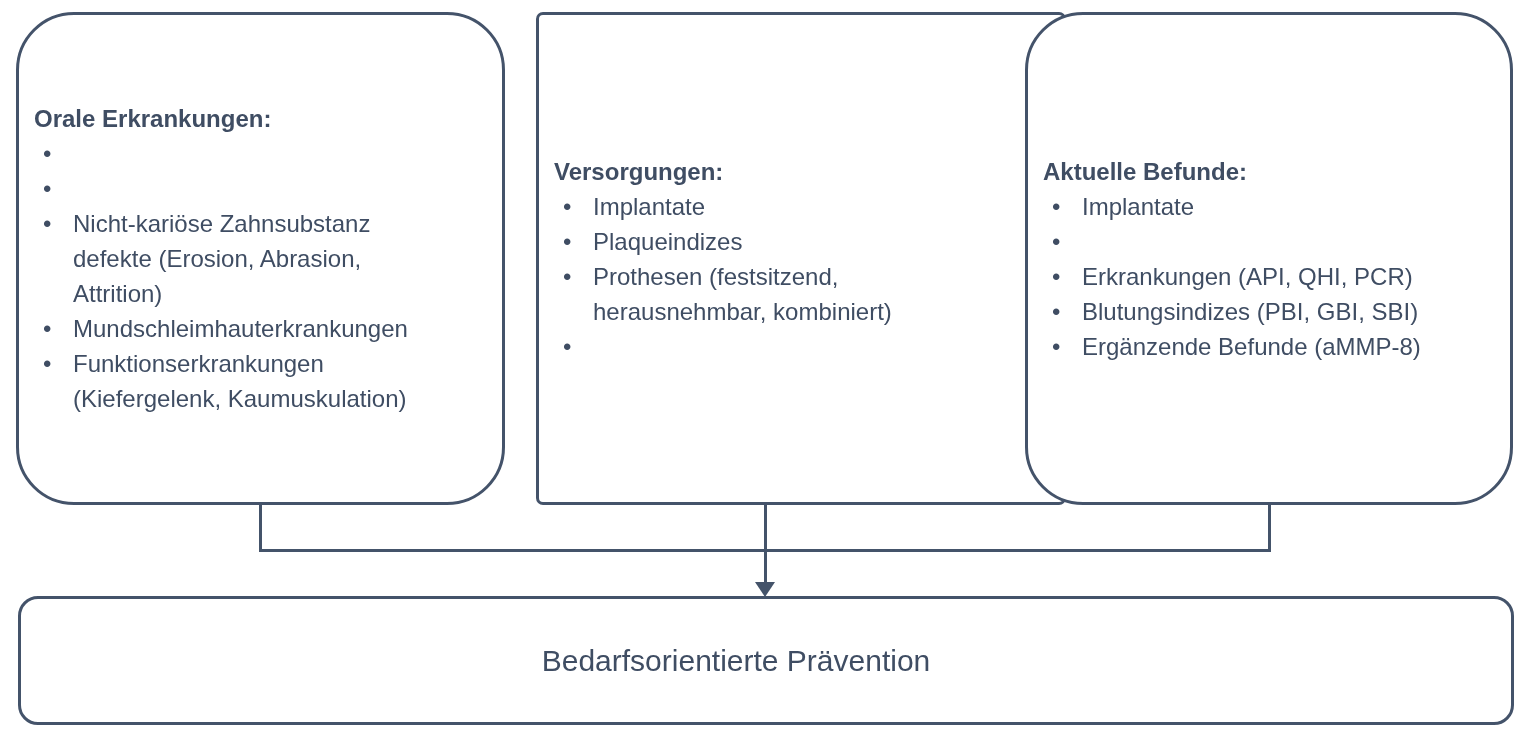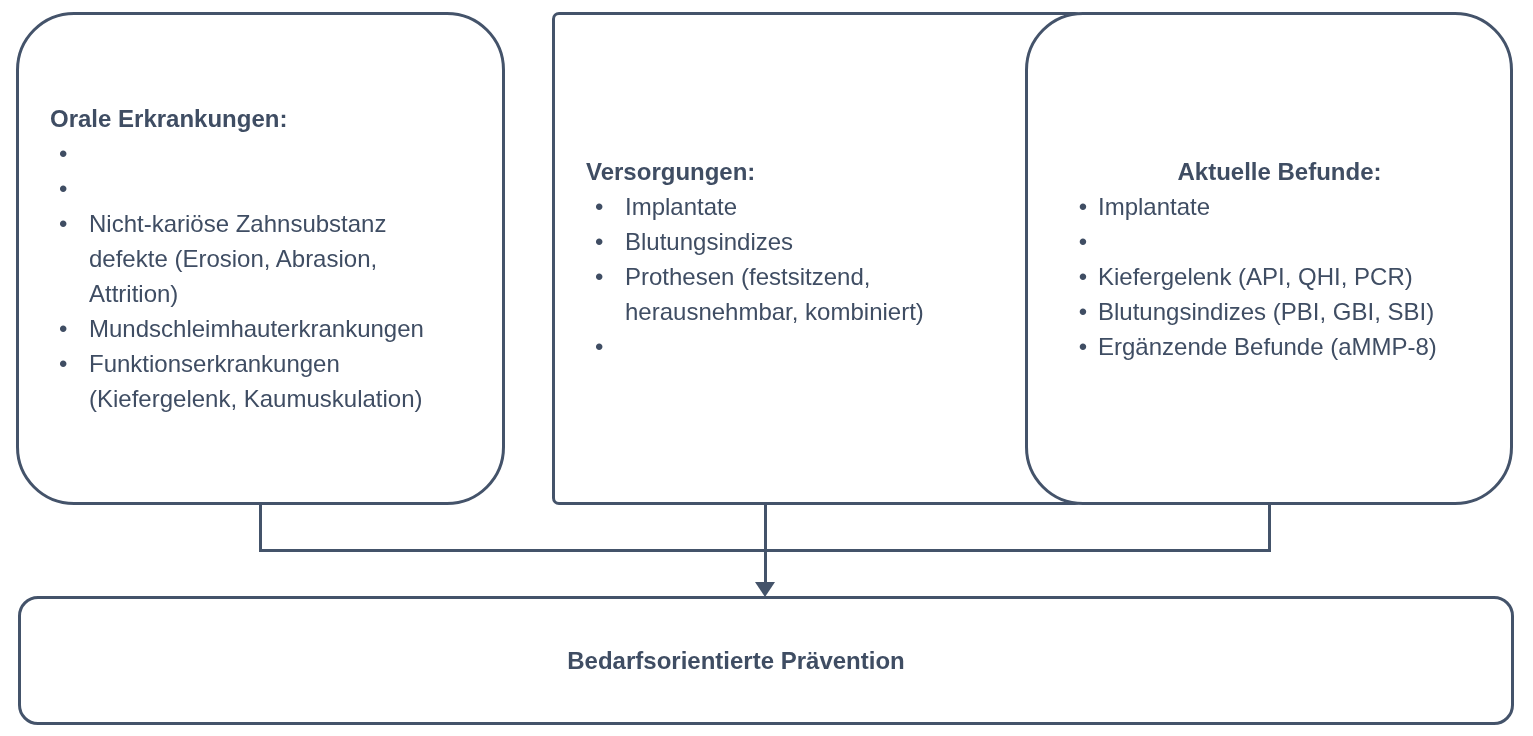--- a/index.html
+++ b/index.html
@@ -20,25 +20,25 @@
     height: 493px;
     background: #ffffff;
     border: 3px solid #44536a;
     border-radius: 58px;
     box-sizing: border-box;
     display: flex;
     flex-direction: column;
     justify-content: center;
   }
   .box-1 { left: 16px;   width: 489px; }
-  .box-2 { left: 552px;  width: 530px; border-radius: 7px; }
-  .box-3 { left: 1025px; width: 488px; text-align: center; }
+  .box-2 { left: 536px;  width: 530px; border-radius: 7px; }
+  .box-3 { left: 1025px; width: 488px; }
 
   .box-content {
-    padding: 0 10px 0 31px;
+    padding: 0 10px 0 15px;
     font-size: 24px;
     line-height: 35px;
   }
   .box-title {
     margin: 0;
     font-size: 24px;
     font-weight: bold;
     line-height: 35px;
     color: #3f4d63;
   }
@@ -79,22 +79,22 @@
     background: #ffffff;
     border: 3px solid #44536a;
     border-radius: 20px;
     box-sizing: border-box;
     display: flex;
     align-items: center;
     justify-content: center;
   }
   .bottom-title {
     margin: 16px;
-    font-size: 24px;
-    font-weight: bold;
+    font-size: 30px;
+    font-weight: normal;
     color: #3f4d63;
     padding-right: 60px; 
   }
 </style>
 </head>
 <body>
 
 <div class="canvas">
 
   <section class="top-box box-1">
@@ -129,21 +129,21 @@
   <section class="top-box box-2">
     <div class="box-content">
       <h3 class="box-title">Versorgungen:</h3>
       <ul class="bullet-list">
         <li>
           <span class="bullet">•</span>
           <span class="li-text">Implantate</span>
         </li>
         <li>
           <span class="bullet">•</span>
-          <span class="li-text">Blutungsindizes</span>
+          <span class="li-text">Plaqueindizes</span>
         </li>
         <li>
           <span class="bullet">•</span>
           <span class="li-text">Prothesen (festsitzend,
 herausnehmbar, kombiniert)</span>
         </li>
         <li>
           <span class="bullet">•</span>
         </li>
       </ul>
@@ -156,21 +156,21 @@
       <ul class="bullet-list">
         <li>
           <span class="bullet">•</span>
           <span class="li-text">Implantate</span>
         </li>
         <li>
           <span class="bullet">•</span>
         </li>
         <li>
           <span class="bullet">•</span>
-          <span class="li-text">Kiefergelenk (API, QHI, PCR)</span>
+          <span class="li-text">Erkrankungen (API, QHI, PCR)</span>
         </li>
         <li>
           <span class="bullet">•</span>
           <span class="li-text">Blutungsindizes (PBI, GBI, SBI)</span>
         </li>
         <li>
           <span class="bullet">•</span>
           <span class="li-text">Ergänzende Befunde (aMMP-8)</span>
         </li>
       </ul>

